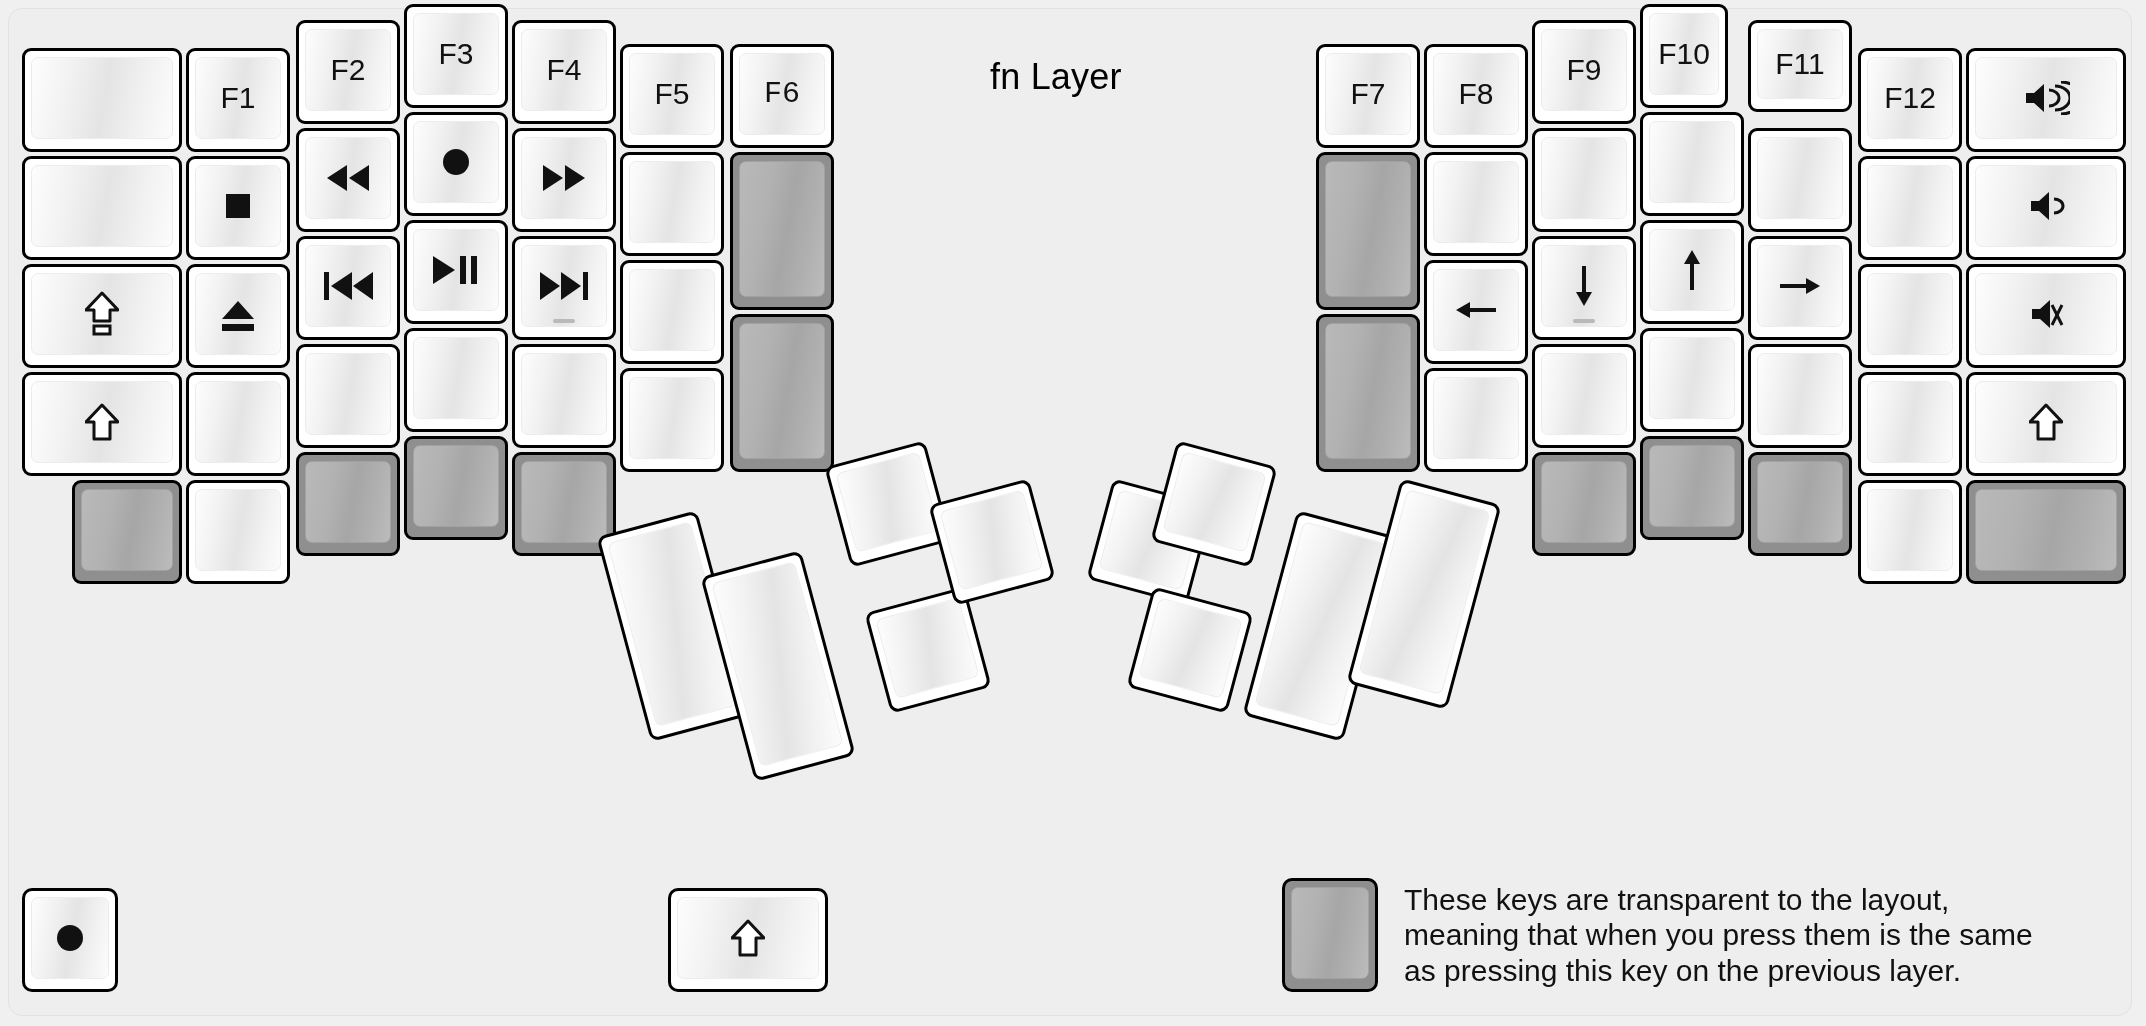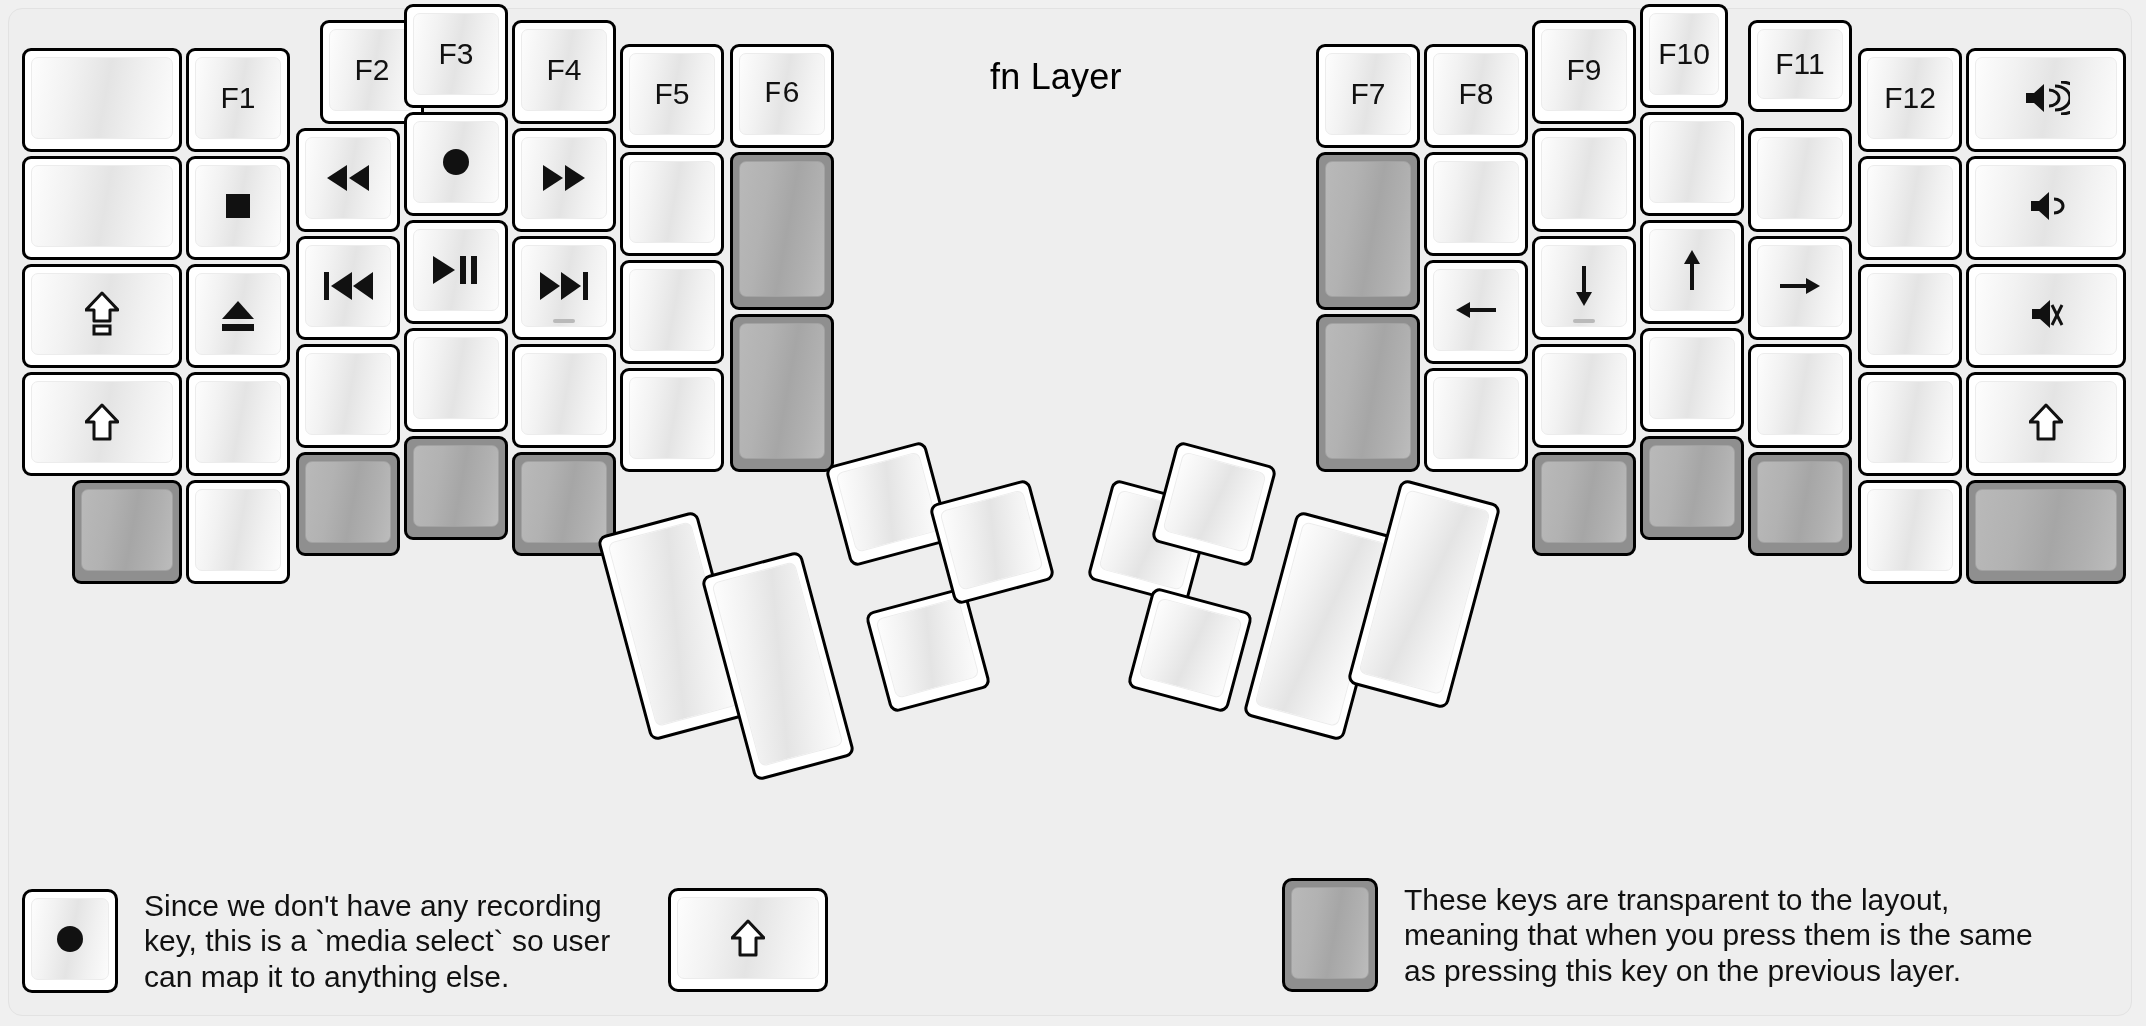--- a/index.html
+++ b/index.html
@@ -118,21 +118,21 @@
             <rect x="4" y="29" width="32" height="7" fill="#111"></rect>
           </svg>
         </div>
       </div>
       <div class="key" style="left: 186px; top: 372px; width: 104px; height: 104px;">
         <div class="cap"></div>
       </div>
       <div class="key" style="left: 186px; top: 480px; width: 104px; height: 104px;">
         <div class="cap"></div>
       </div>
-      <div class="key" style="left: 296px; top: 20px; width: 104px; height: 104px; margin-left: 24px;">
+      <div class="key" style="left: 296px; top: 20px; width: 104px; height: 104px;">
         <div class="cap">F2</div>
       </div>
       <div class="key" style="left: 296px; top: 128px; width: 104px; height: 104px;">
         <div class="cap">
           <svg class="glyph" width="46" height="30" viewBox="0 0 46 30" xmlns="http://www.w3.org/2000/svg">
             <polygon points="22,2 22,28 2,15" fill="#111"></polygon>
             <polygon points="44,2 44,28 24,15" fill="#111"></polygon>
           </svg>
         </div>
       </div>
@@ -399,23 +399,20 @@
     </div>
   <div id="legend">
       <div class="legend-item" style="left: 22px; top: 888px;">
         <div class="legend-key" style="width: 96px; height: 104px;">
           <div class="cap">
             <svg class="glyph" width="40" height="40" viewBox="0 0 40 40" xmlns="http://www.w3.org/2000/svg">
               <circle cx="20" cy="20" r="13" fill="#111"></circle>
             </svg>
           </div>
         </div>
-        <div class="legend-text">Since we don't have any recording
-key, this is a `media select` so user
-can map it to anything else.</div>
       </div>
       <div class="legend-item" style="left: 668px; top: 888px;">
         <div class="legend-key" style="width: 160px; height: 104px;">
           <div class="cap">
             <svg class="glyph" width="34" height="40" viewBox="0 0 34 40" xmlns="http://www.w3.org/2000/svg">
               <polygon points="17,3 33,20 25,20 25,37 9,37 9,20 1,20" fill="#fff" stroke="#111" stroke-width="3" stroke-linejoin="round"></polygon>
             </svg>
           </div>
         </div>
       </div>

